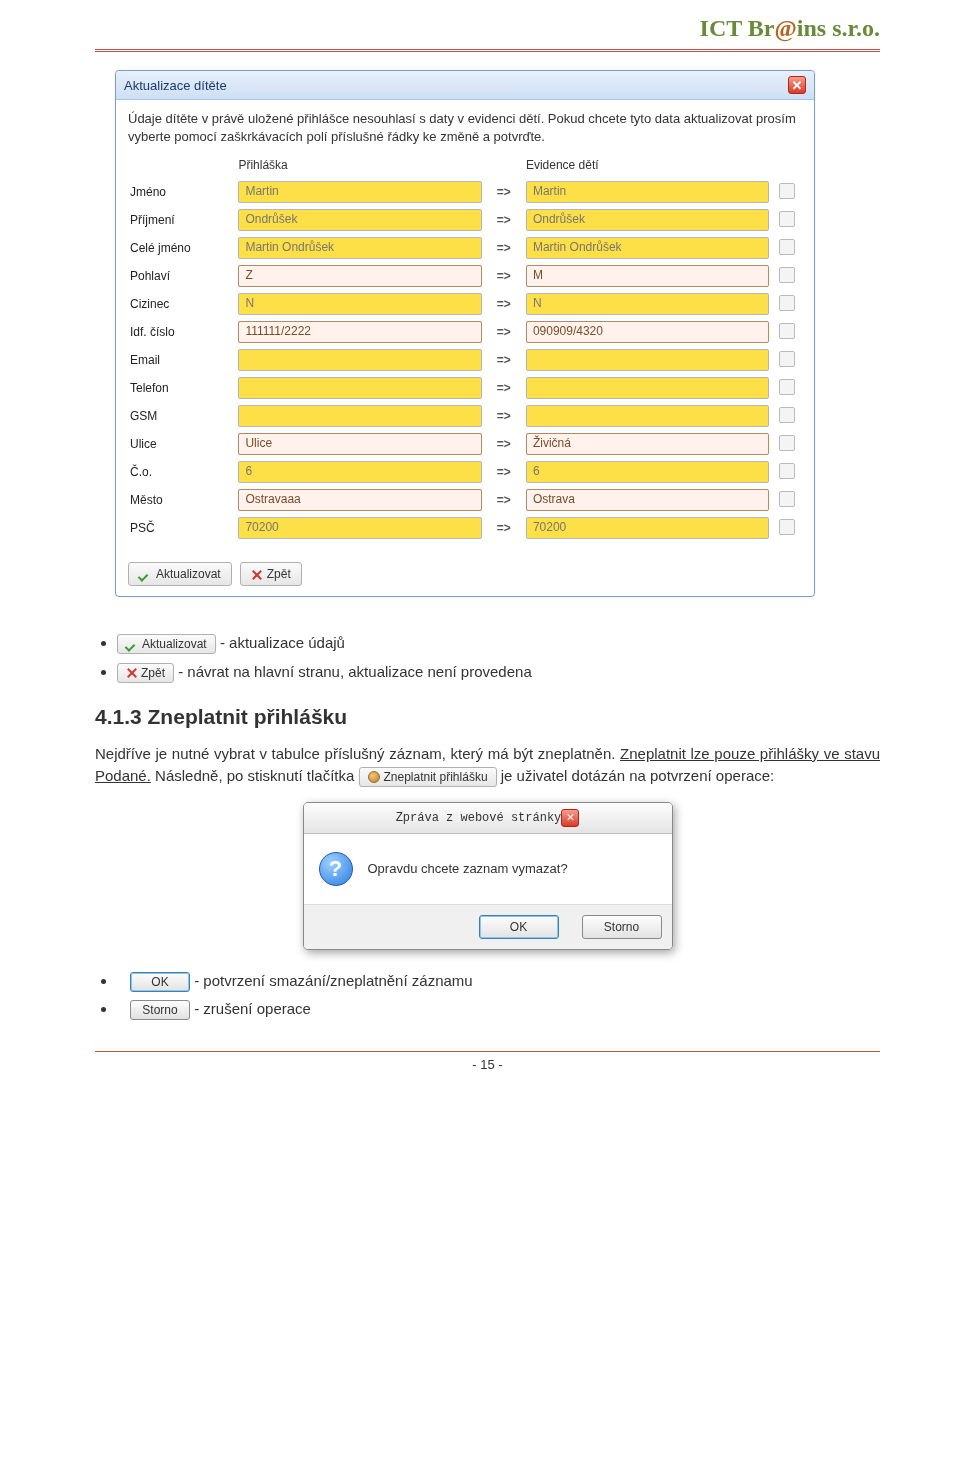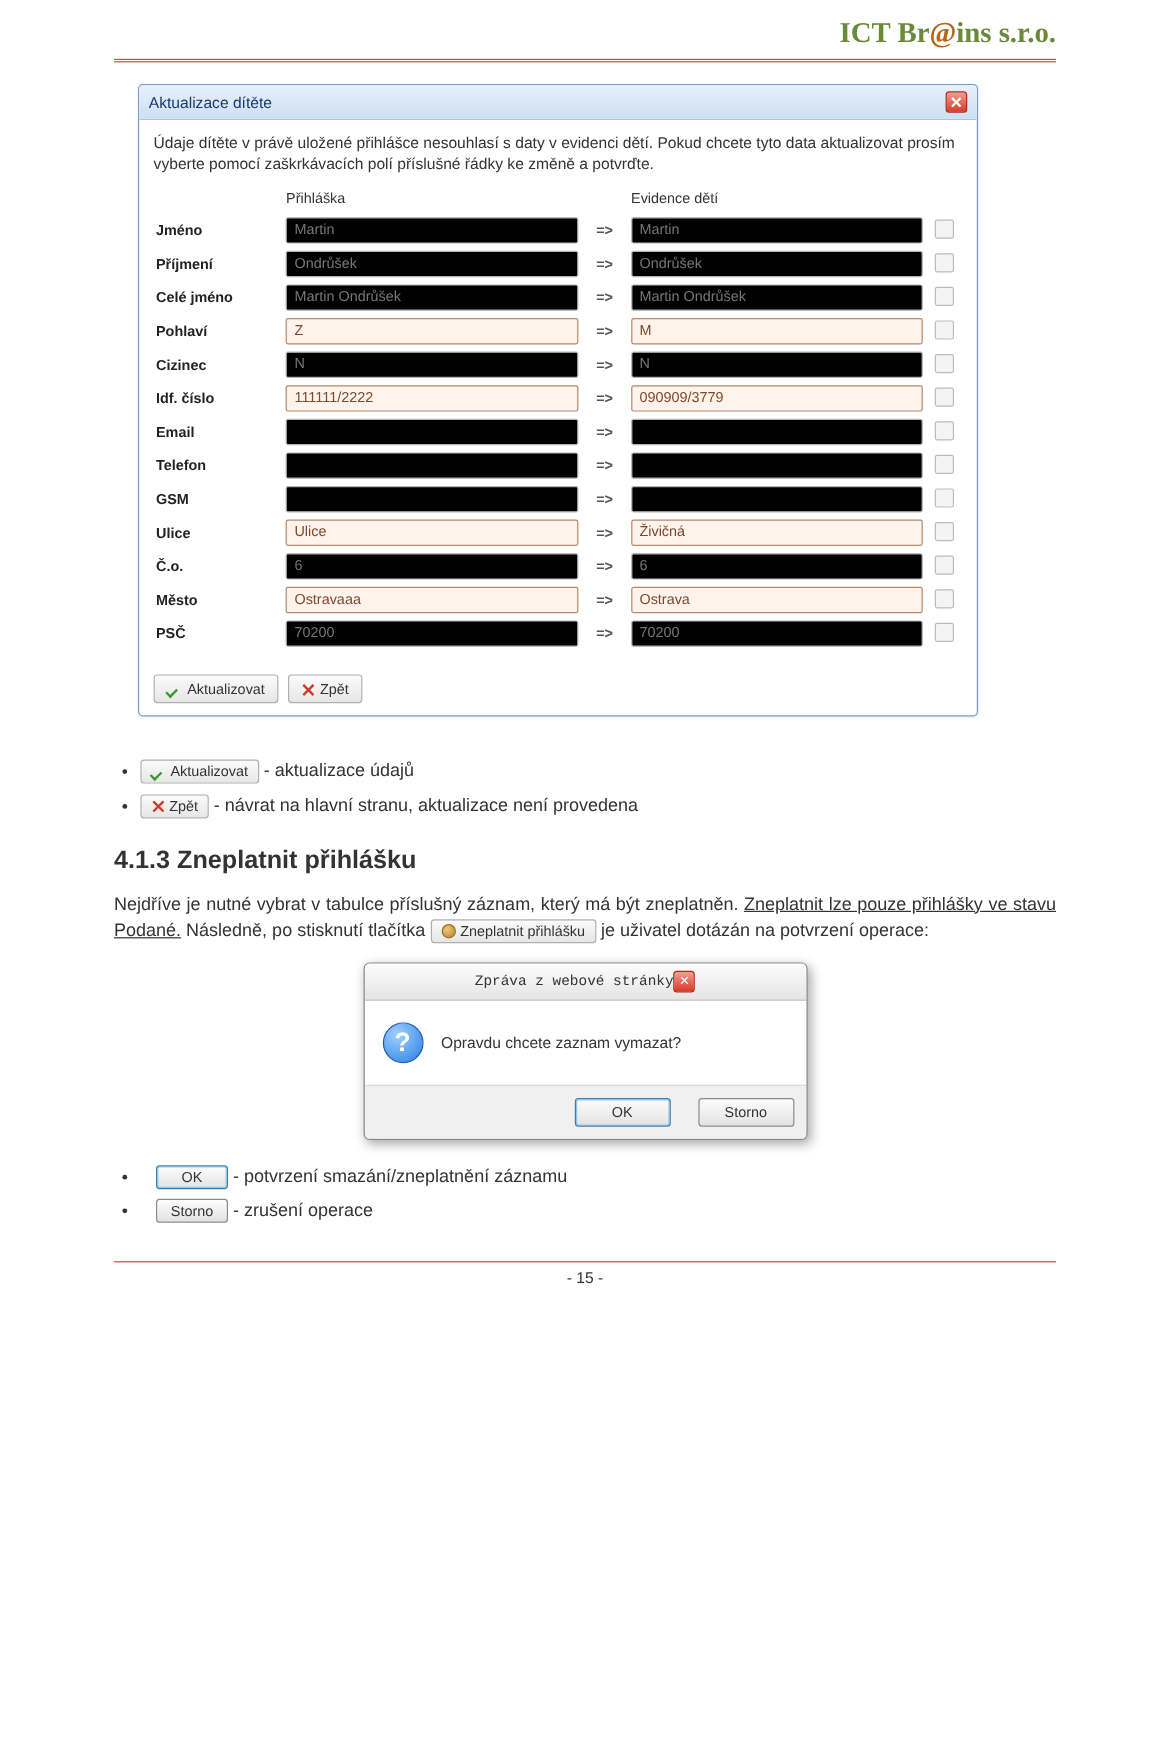--- a/index.html
+++ b/index.html
@@ -57,29 +57,29 @@
     border: 1px solid #b02718;
     border-radius: 3px;
     display: flex; align-items: center; justify-content: center;
     color: #fff; font-weight: bold; font-size: 13px;
     line-height: 1;
   }
   .dlg-body { padding: 10px 12px; }
   .dlg-intro { font-size: 13px; color: #333; margin-bottom: 10px; line-height: 1.35; }
   .cmp-table { width: 100%; border-collapse: collapse; }
   .cmp-table td { padding: 3px 2px; vertical-align: middle; }
-  .col-label { width: 92px; font-weight: 700; color: #222; font-size: 12px; white-space: nowrap; margin-left: 20px; }
+  .col-label { width: 92px; font-weight: 400; color: #222; font-size: 12px; white-space: nowrap; margin-left: 20px; }
   .col-input { width: 210px; }
   .col-arrow { width: 34px; text-align: center; font-weight: bold; color: #555; font-size: 12px; }
   .col-chk { width: 26px; text-align: center; }
   .field {
     width: 100%;
     height: 22px;
     border: 1px solid #b5b5b5;
-    background: #000000;
+    background: #fde047;
     padding: 2px 6px;
     font-size: 12px;
     color: #767676;
     border-radius: 2px;
   }
   .field.hl { border-color: #b8876a; background: #fff3ec; color: #7a4a2b; }
   .chk {
     width: 16px; height: 16px;
     border: 1px solid #bbb;
     background: #f4f4f4;
@@ -305,21 +305,21 @@
               </td>
               <td class="col-chk"><span class="chk"></span></td>
             </tr>
             <tr>
               <td class="col-label">Idf. číslo</td>
               <td class="col-input">
                 <div class="field hl">111111/2222</div>
               </td>
               <td class="col-arrow">=&gt;</td>
               <td class="col-input">
-                <div class="field hl">090909/3779</div>
+                <div class="field hl">090909/4320</div>
               </td>
               <td class="col-chk"><span class="chk"></span></td>
             </tr>
             <tr>
               <td class="col-label">Email</td>
               <td class="col-input">
                 <div class="field"></div>
               </td>
               <td class="col-arrow">=&gt;</td>
               <td class="col-input">

